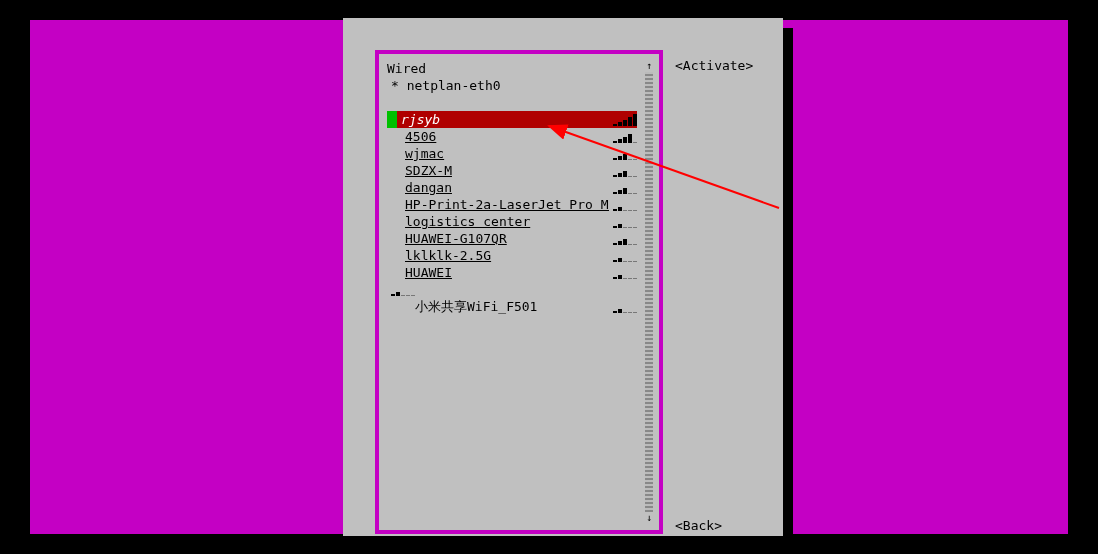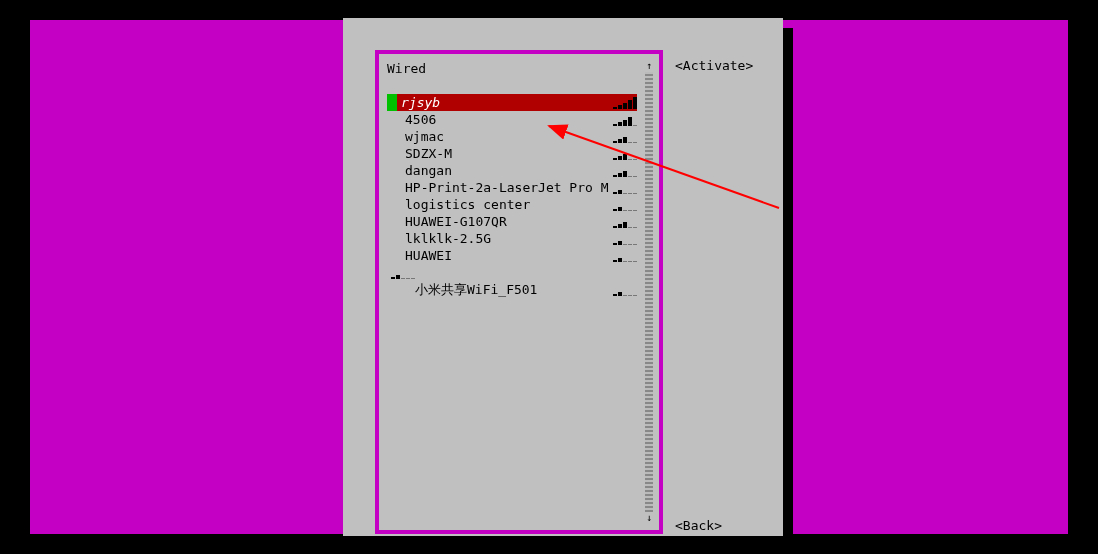--- a/index.html
+++ b/index.html
@@ -82,21 +82,21 @@
   .sel-marker {
     width:10px; height:17px;
     background:#00c000;
   }
   .label {
     flex:1;
     white-space:nowrap;
     overflow:hidden;
     padding-left:4px;
   }
-  .indent { padding-left:18px; }
+  .indent { padding-left:18px;text-decoration:underline; }
   .indent2 { padding-left:28px; }
   .signal {
     width:24px;
     height:17px;
     position:relative;
     margin-left:4px;
   }
   .signal span {
     position:absolute;
     bottom:2px;
@@ -132,20 +132,23 @@
   <div class="inner-frame">
 
     <div class="scroll-track">
       <div class="scroll-arrow">↑</div>
       <div class="scroll-fill"></div>
       <div class="scroll-arrow">↓</div>
     </div>
 
     <div class="content" id="net-content">
         <div class="hdr">Wired</div>
+        <div class="item-row">
+          <div class="label">* netplan-eth0</div>
+        </div>
         <div class="hdr">&nbsp;</div>
         <div class="item-row selected">
           <div class="sel-marker"></div>
           <div class="label ">rjsyb</div>
           <div class="signal">
             <span style="height: 2px;"></span>
             <span style="height: 4px;"></span>
             <span style="height: 6px;"></span>
             <span style="height: 9px;"></span>
             <span style="height: 12px;"></span>

